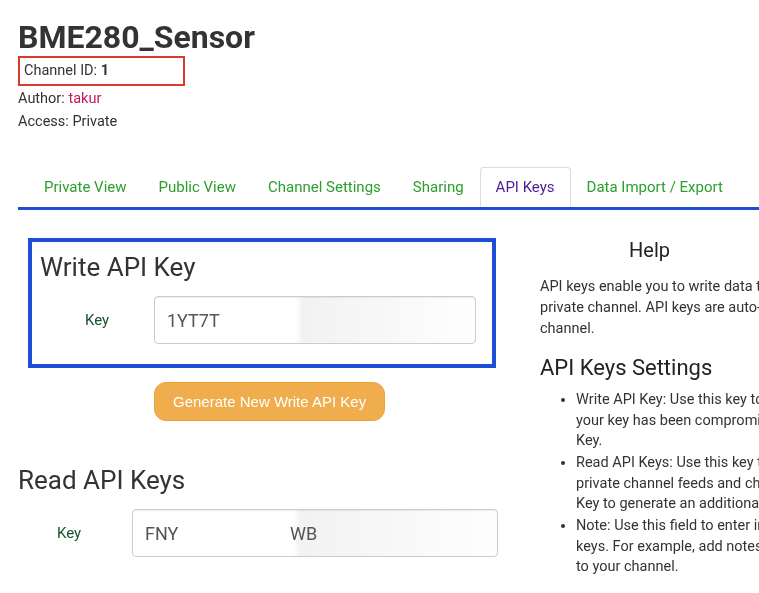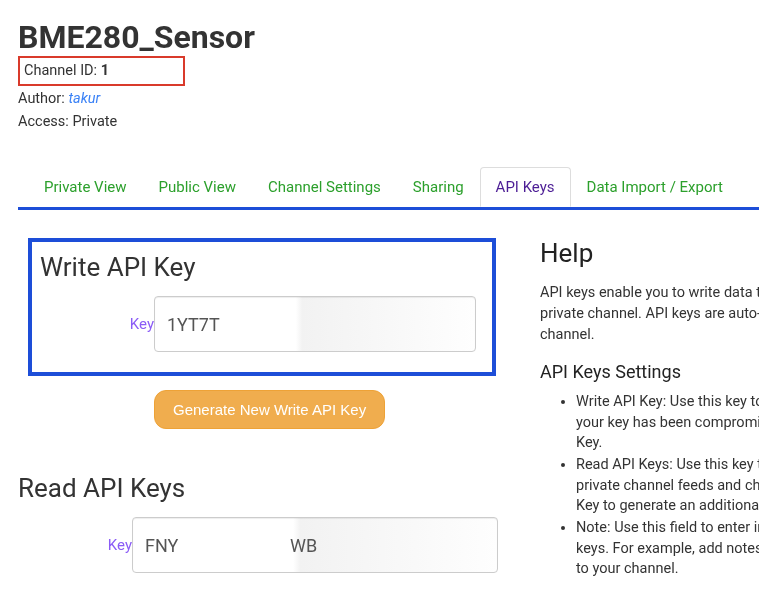--- a/index.html
+++ b/index.html
@@ -21,21 +21,21 @@
       color: #333;
       line-height: 1.55;
     }
     .meta .channel-row {
       border: 2px solid #d93a2b;
       display: inline-block;
       padding: 2px 74px 2px 4px;
       margin-bottom: 2px;
     }
     .meta .channel-id-val { font-weight: bold; }
-    .meta .author-link { color: #3b82f6; text-decoration: none; font-style: italic; }
+    .meta .author-link { color: #be185d; text-decoration: none; }
     .tabs {
       margin-top: 34px;
       display: flex;
       gap: 0;
       border-bottom: 3px solid #1d4ed8;
       padding-left: 10px;
     }
     .tab {
       padding: 10px 15px;
       font-size: 15px;
@@ -72,27 +72,27 @@
       color: #333;
       margin-bottom: 14px;
     }
     .key-row {
       display: flex;
       align-items: center;
       margin-top: 12px;
     }
     .key-row .key-label {
       width: 114px;
-      text-align: right;
+      text-align: center;
       font-size: 15px;
-      color: #8b5cf6;
+      color: #14532d;
     }
     .key-input {
       flex: 1;
-      height: 56px;
+      height: 48px;
       padding: 8px 12px;
       font-size: 18px;
       font-family: inherit;
       color: #555;
       border: 1px solid #ccc;
       border-radius: 4px;
       background: linear-gradient(90deg, #fff 0%, #fff 44%, #f2f2f2 46%, #fefefe 100%);
       box-shadow: inset 0 1px 1px rgba(0,0,0,0.07);
     }
     .btn-row {
@@ -108,33 +108,34 @@
       font-size: 15px;
       cursor: pointer;
     }
     .read-section {
       margin-top: 44px;
     }
     .read-section .key-row { margin-top: 10px; margin-left: -12px; }
     .read-section .key-row .key-label { width: 126px; }
 
     .help h2 {
-      font-size: 26px;
+      font-size: 20px;
       font-weight: 400;
       margin-bottom: 14px;
+      text-align: center;
     }
     .help p {
       font-size: 14.5px;
       color: #333;
       line-height: 1.45;
       margin-bottom: 16px;
       white-space: nowrap;
     }
     .help h3 {
-      font-size: 18px;
+      font-size: 22px;
       font-weight: 400;
       margin-bottom: 10px;
     }
     .help ul {
       padding-left: 36px;
       font-size: 14.5px;
       color: #333;
       line-height: 1.4;
       white-space: nowrap;
     }

